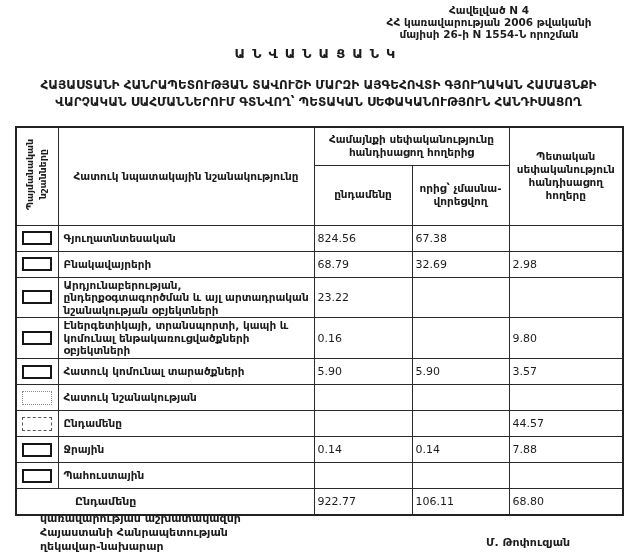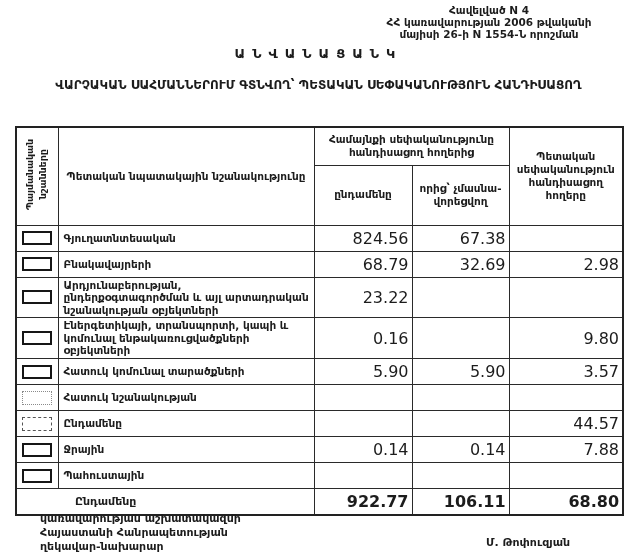--- a/index.html
+++ b/index.html
@@ -39,61 +39,62 @@
   .swatch{
     width:30px;height:14px;margin:0 auto;background:#ffffff;
     border:2px solid #161616;box-sizing:border-box;
   }
   .swatch[data-style="dotted"]{border:1px dotted #8a8a8a;}
   .swatch[data-style="dashed"]{border:1px dashed #555555;}
   td.label-cell{
     font-size:10.5px;font-weight:700;text-align:left;
     padding-left:5px;line-height:1.2;height:23px;
   }
-  td.num-cell{font-size:16px;font-weight:400;text-align:right;height:23px;}
+  td.num-cell{font-size:11px;font-weight:400;text-align:left;height:23px;}
   td.total-label-cell{
     font-size:11px;font-weight:700;text-align:left;padding-left:58px;height:23px;
   }
-  tr.total-row td.num-cell{font-weight:700;}
+  tr.total-row td.num-cell{font-weight:400;}
   .footer-left{
     position:absolute;left:40px;top:512px;
     font-size:11px;font-weight:700;line-height:1.27;
   }
   .signature{
     position:absolute;left:486px;top:536px;
     font-size:11px;font-weight:700;
   }
 </style>
 </head>
 <body>
 
 <div class="header-note">
   <div>Հավելված N 4</div>
   <div>ՀՀ կառավարության 2006 թվականի</div>
   <div>մայիսի 26-ի N 1554-Ն որոշման</div>
 </div>
 
 <div class="title-block">
   <div class="title-heading">ԱՆՎԱՆԱՑԱՆԿ</div>
+  <div class="title-line">ՀԱՅԱՍՏԱՆԻ ՀԱՆՐԱՊԵՏՈՒԹՅԱՆ ՏԱՎՈՒՇԻ ՄԱՐԶԻ ԱՅԳԵՀՈՎՏԻ ԳՅՈՒՂԱԿԱՆ ՀԱՄԱՅՆՔԻ</div>
   <div class="title-line">ՎԱՐՉԱԿԱՆ ՍԱՀՄԱՆՆԵՐՈՒՄ ԳՏՆՎՈՂ՝ ՊԵՏԱԿԱՆ ՍԵՓԱԿԱՆՈՒԹՅՈՒՆ ՀԱՆԴԻՍԱՑՈՂ</div>
 </div>
 
 <table class="doc-table">
   <colgroup>
     <col style="width:42px">
       <col style="width:256px">
       <col style="width:98px">
       <col style="width:97px">
       <col style="width:114px">
   </colgroup>
   <thead>
     <tr class="th-group">
       <th rowspan="2" class="vert-cell"><span class="vert-text">Պայմանական
 նշանները</span></th>
-      <th rowspan="2">Պետական նպատակային նշանակությունը</th>
+      <th rowspan="2">Հատուկ նպատակային նշանակությունը</th>
       <th colspan="2">Համայնքի սեփականությունը հանդիսացող հողերից</th>
       <th rowspan="2">Պետական սեփականություն հանդիսացող հողերը</th>
     </tr>
     <tr class="th-sub">
       <th>ընդամենը</th>
       <th>որից՝ չմասնա-վորեցվող</th>
     </tr>
   </thead>
   <tbody>
     <tr>

